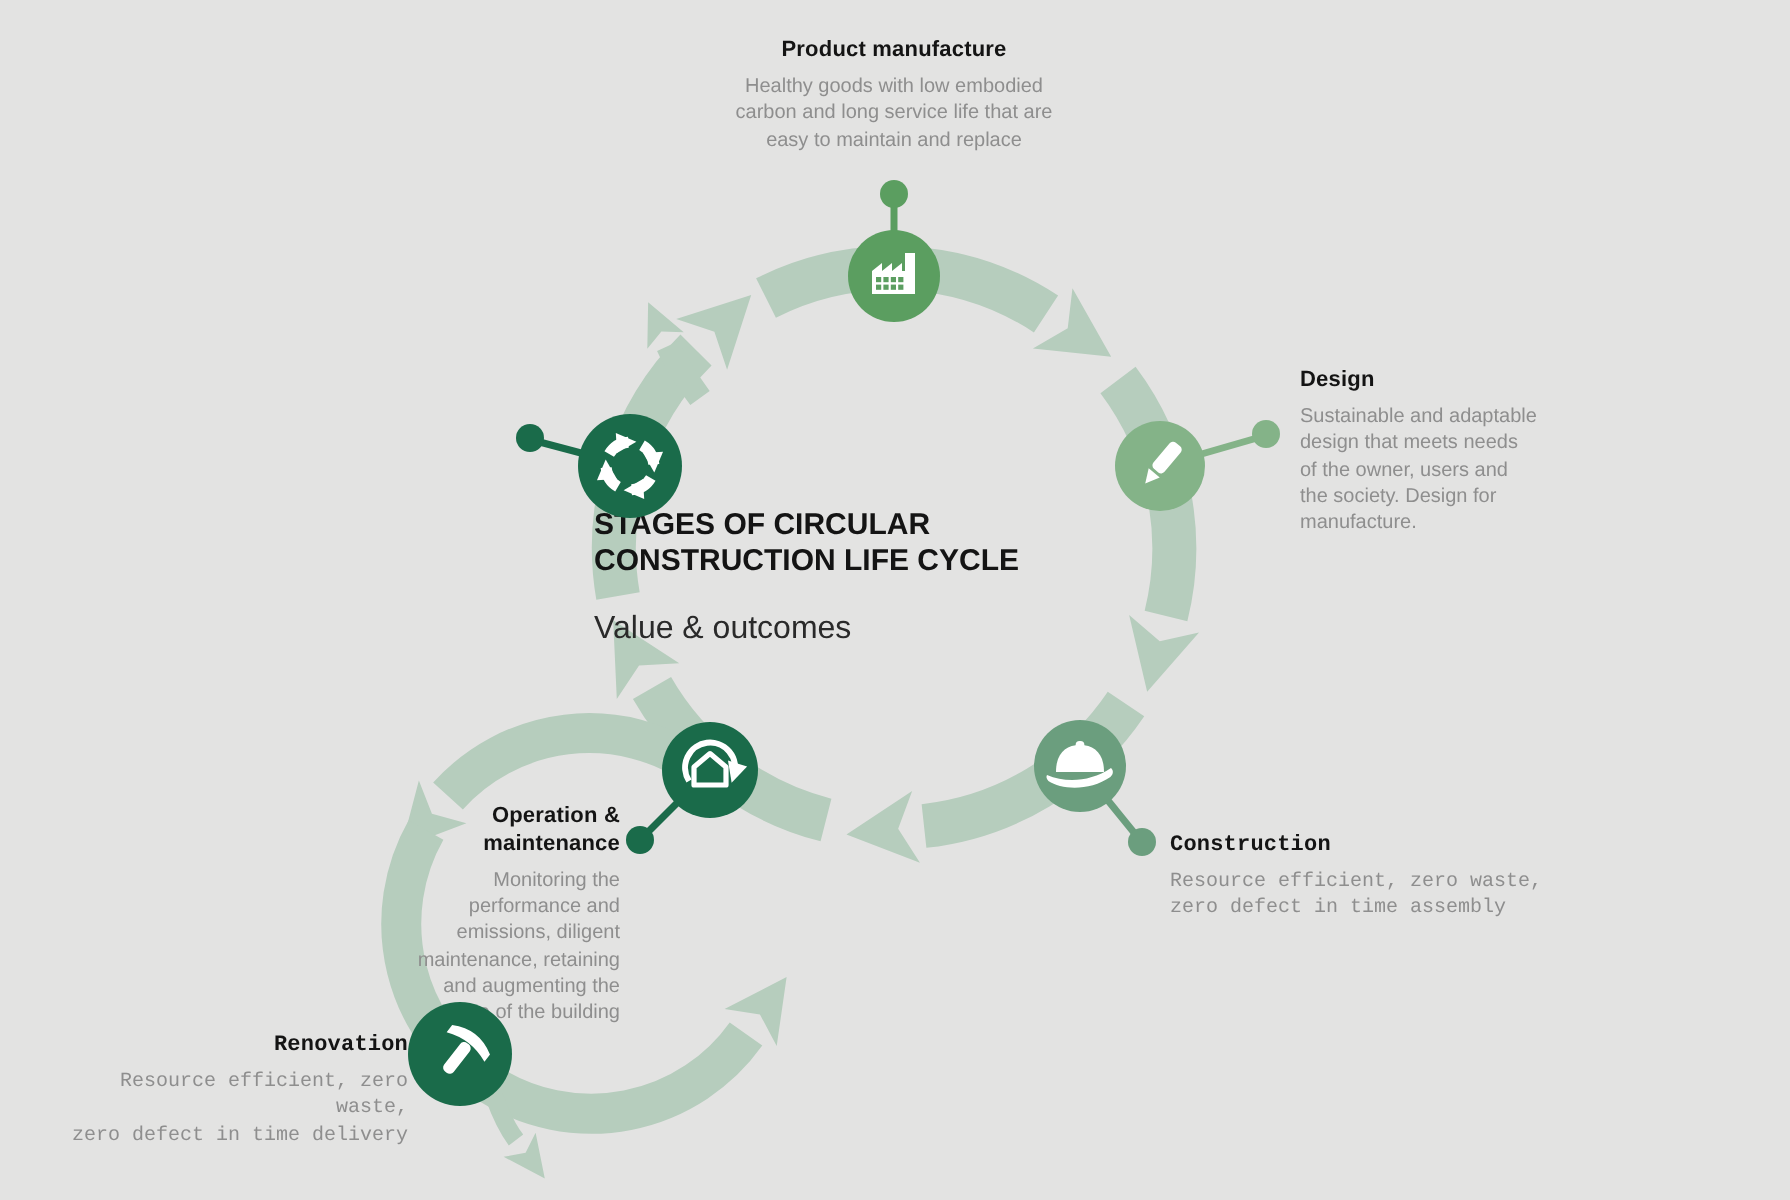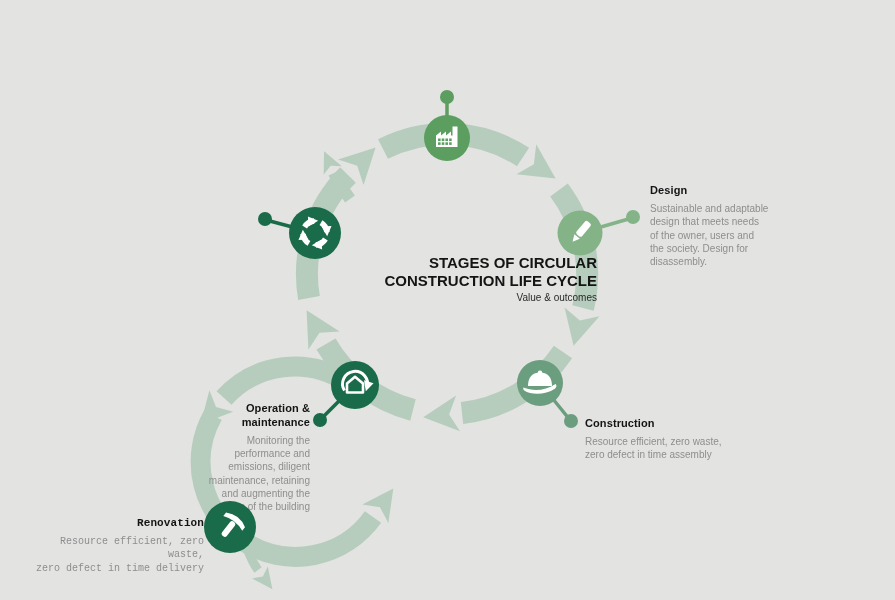--- a/index.html
+++ b/index.html
@@ -4,27 +4,27 @@
 <style>
   html,body{margin:0;padding:0;background:#e3e3e2;font-family:"Liberation Sans",sans-serif;}
   .canvas{position:relative;width:895px;height:600px;overflow:hidden;background:#e3e3e2;}
   svg.rings{position:absolute;left:0;top:0;}
   .icon{position:absolute;}
   .stage{position:absolute;}
   .stage-title{font-size:11px;font-weight:bold;color:#141414;white-space:pre-line;line-height:1.25;letter-spacing:.1px;}
   .stage-desc{font-size:10px;color:#8e8e8e;white-space:pre-line;line-height:1.34;margin-top:4px;}
   .stage-product{left:297px;top:19px;width:300px;text-align:center;}
   .stage-design{left:650px;top:164px;width:150px;text-align:left;margin-top:20px;}
-  .stage-construction{left:585px;top:417px;width:190px;text-align:left;}
+  .stage-construction{left:585px;top:417px;width:190px;text-align:left;font-family:Liberation Mono, monospace;}
   .stage-operation{right:585px;top:402px;width:150px;text-align:right;}
   .stage-renovation{right:691px;top:517px;width:185px;text-align:right;font-family:Liberation Mono, monospace;}
   .stage-deconstruction{right:641px;top:186px;width:170px;text-align:right;}
-  .center-block{position:absolute;left:297px;top:254px;width:300px;text-align:right;}
+  .center-block{position:absolute;left:297px;top:254px;width:300px;text-align:left;}
   .center-title{font-size:15px;font-weight:bold;color:#141414;white-space:pre-line;line-height:1.18;}
-  .center-sub{font-size:10px;color:#2a2a2a;margin-top:3px;}
+  .center-sub{font-size:16px;color:#2a2a2a;margin-top:17px;}
 </style>
 </head>
 <body>
 
 <div class="canvas">
 
   <svg class="rings" width="895" height="600" viewBox="0 0 895 600">
     <defs>
       <marker id="headBig" markerUnits="userSpaceOnUse" markerWidth="46" markerHeight="40" refX="1" refY="18" orient="auto" overflow="visible">
         <path d="M5 0 L40 18 L5 36 L14 18 Z" fill="#b6cdbd"></path>
@@ -64,28 +64,34 @@
       <circle cx="633" cy="217" r="7" fill="#84b388"></circle>
       <line x1="540" y1="383" x2="570" y2="420" stroke="#6b9e7e" stroke-width="3.5"></line>
       <circle cx="571" cy="421" r="7" fill="#6b9e7e"></circle>
       <line x1="355" y1="385" x2="321" y2="419" stroke="#1a6b4a" stroke-width="3.5"></line>
       <circle cx="320" cy="420" r="7" fill="#1a6b4a"></circle>
       <line x1="315" y1="233" x2="266" y2="220" stroke="#1a6b4a" stroke-width="3.5"></line>
       <circle cx="265" cy="219" r="7" fill="#1a6b4a"></circle>
     </g>
   </svg>
 
+  <div class="stage stage-product">
+    <div class="stage-title">Product manufacture</div>
+    <div class="stage-desc">Healthy goods with low embodied
+carbon and long service life that are
+easy to maintain and replace</div>
+  </div>
 
   <div class="stage stage-design">
     <div class="stage-title">Design</div>
     <div class="stage-desc">Sustainable and adaptable
 design that meets needs
 of the owner, users and
 the society. Design for
-disassembly.</div>
+manufacture.</div>
   </div>
 
   <div class="stage stage-construction">
     <div class="stage-title">Construction</div>
     <div class="stage-desc">Resource efficient, zero waste,
 zero defect in time assembly</div>
   </div>
 
   <div class="stage stage-operation">
     <div class="stage-title">Operation &amp;

